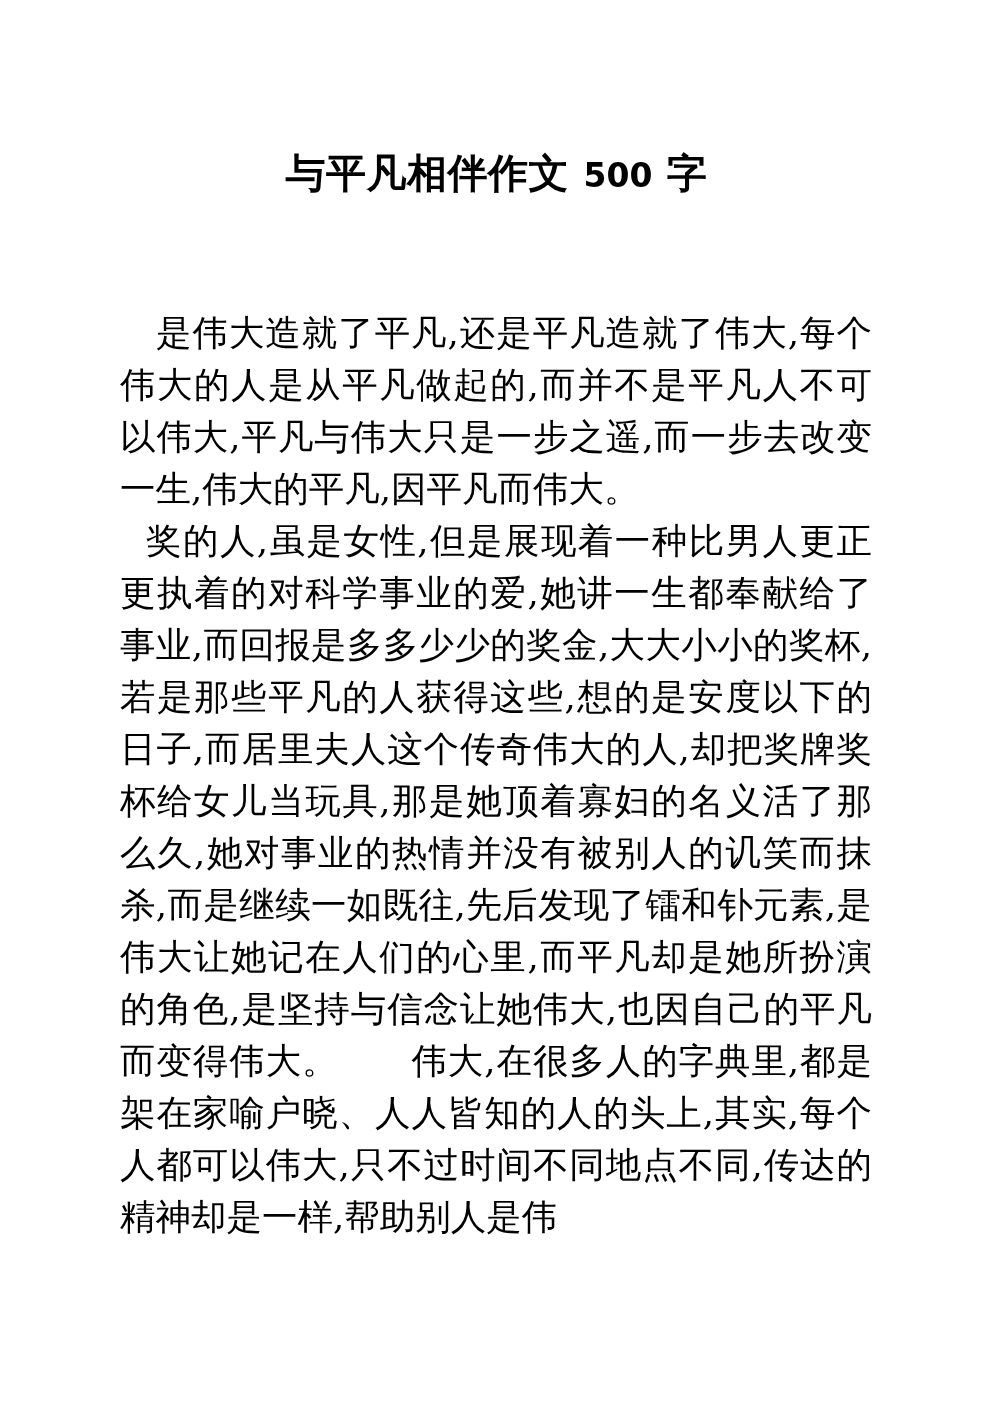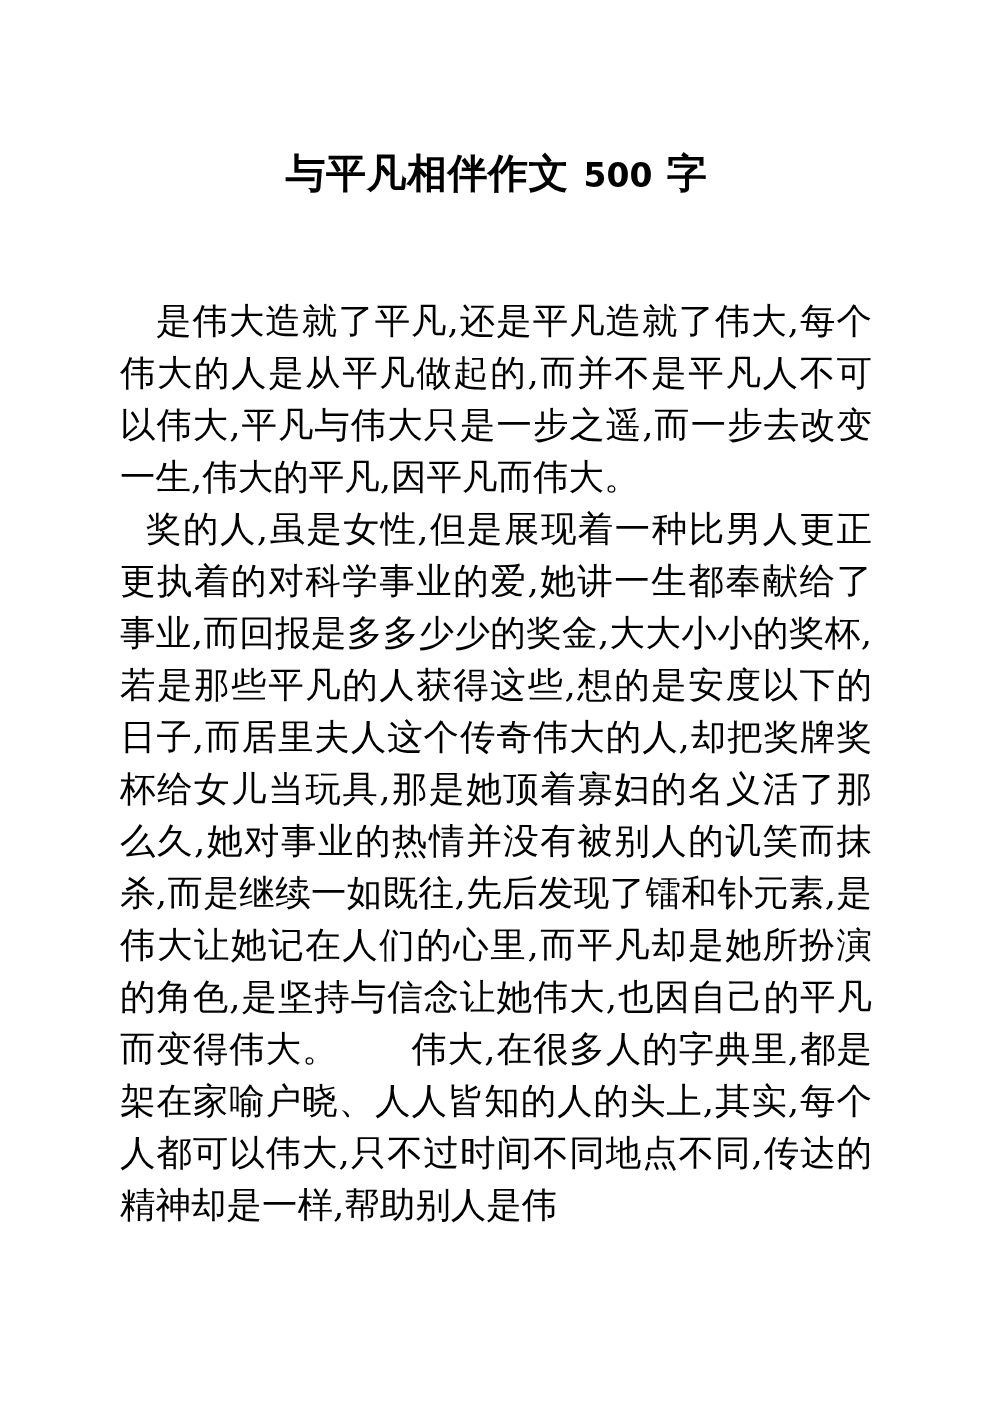--- a/index.html
+++ b/index.html
@@ -60,20 +60,21 @@
   }
 
   
   .para.section-head {
     text-indent: 242px;
   }
 
   
   .para.indent-1 {
     text-indent: 36px;
+    margin-top: 12px;
   }
 
   
   .para.indent-sm {
     text-indent: 26px;
   }
 
   .latin {
     font-family: "DejaVu Sans", "Liberation Sans", sans-serif;
     font-weight: bold;

